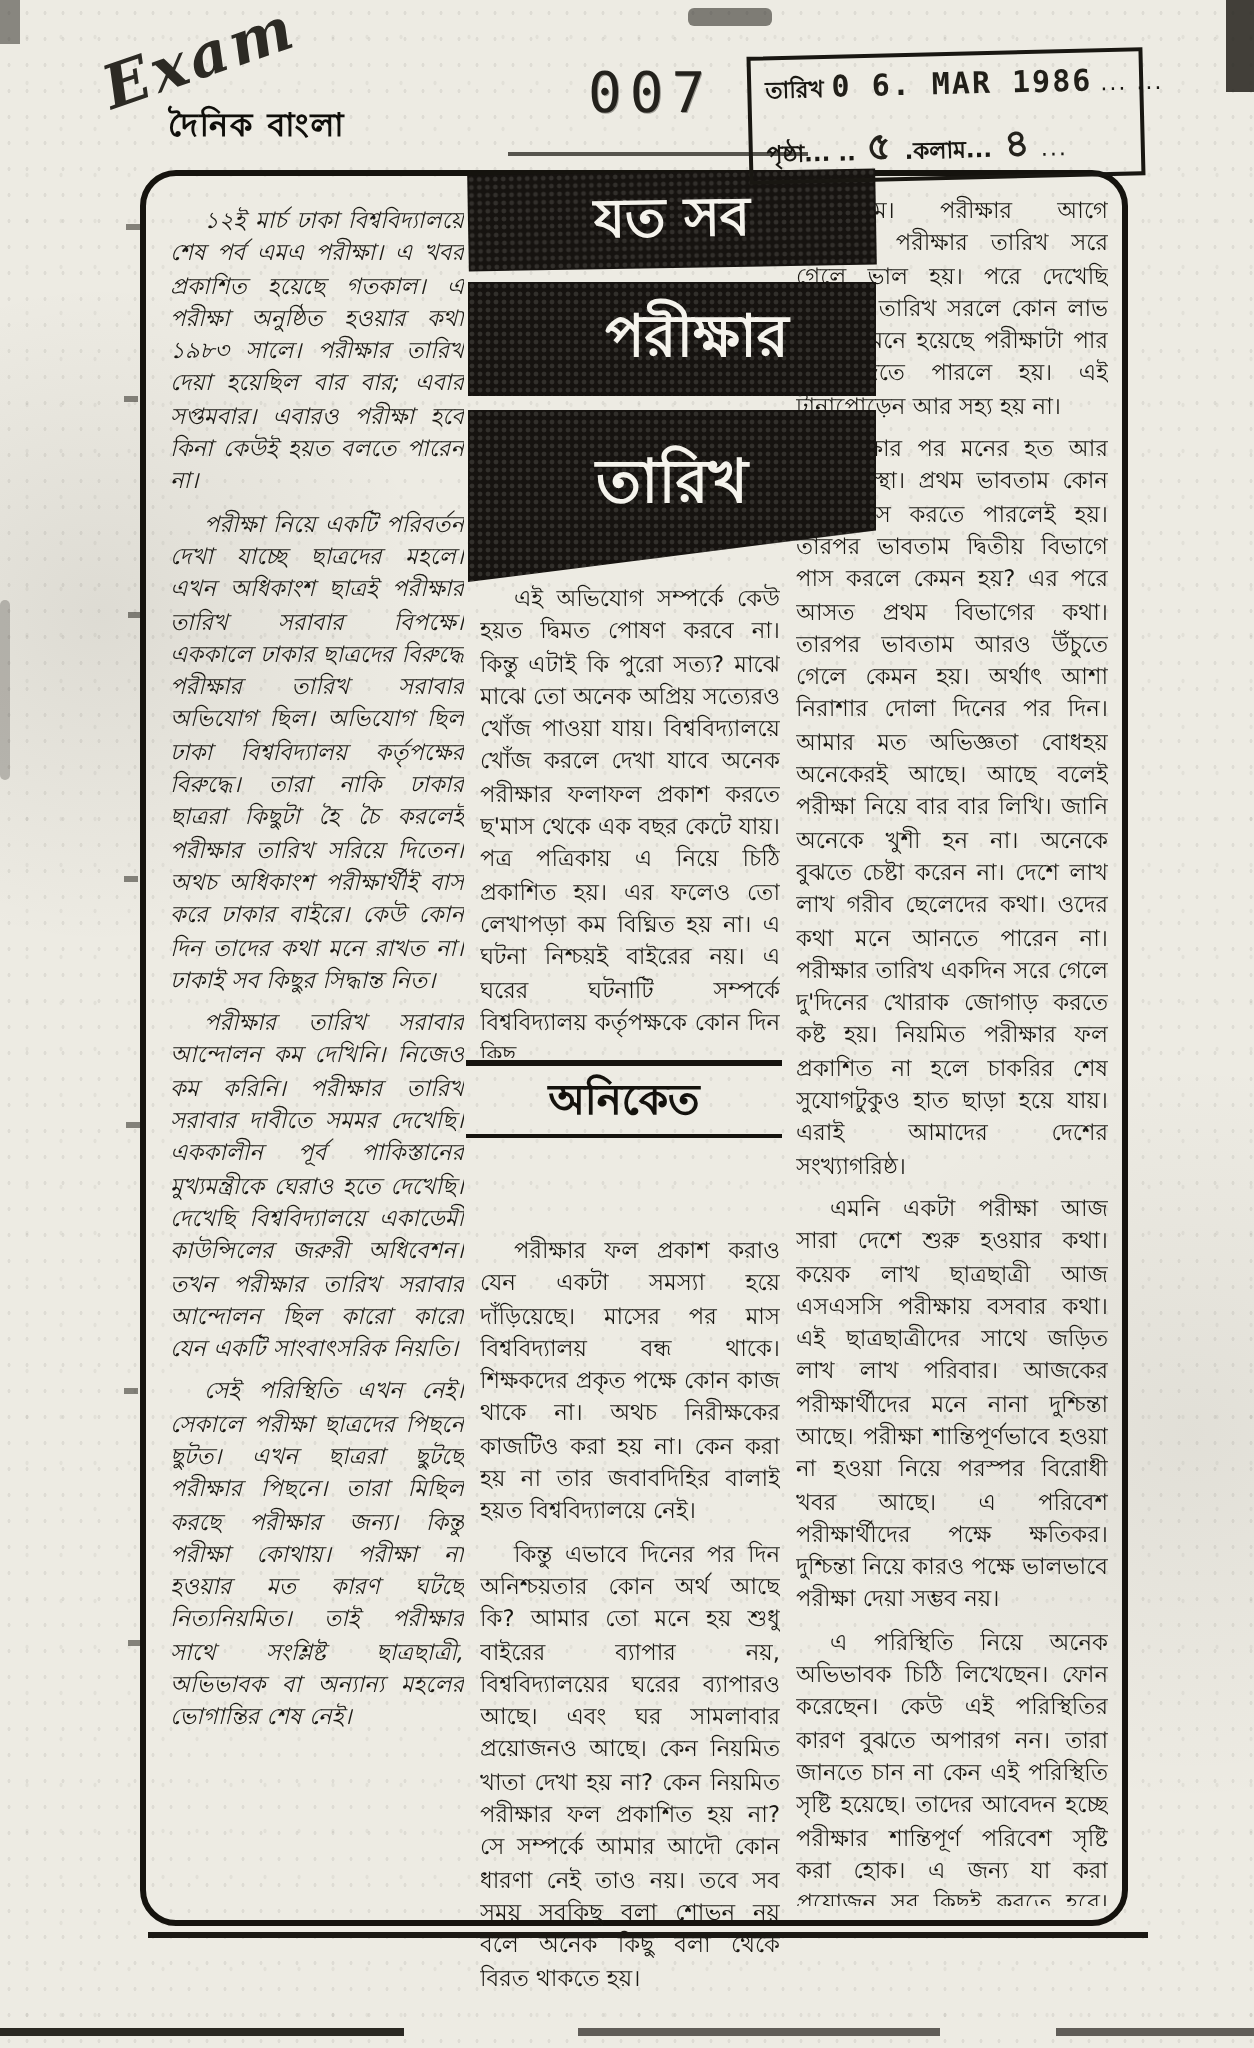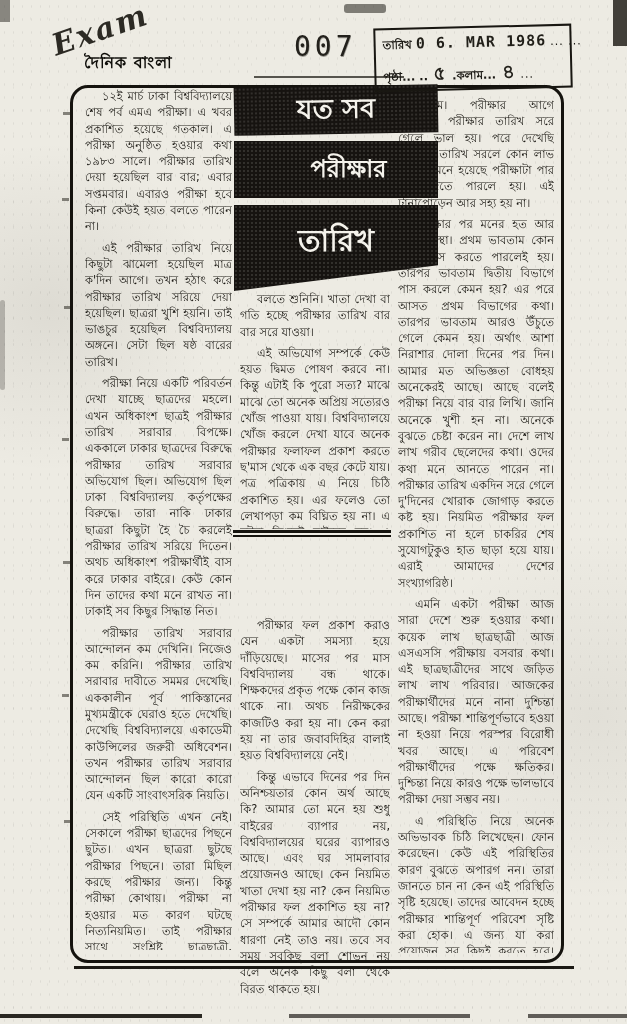--- a/index.html
+++ b/index.html
@@ -58,35 +58,35 @@
     position:absolute;left:70px;top:85px;width:494px;height:878px;
     border:3px solid #15130e;border-radius:18px;
     box-sizing:border-box;
   }
   .col{
     position:absolute;text-align:justify;
     font-size:11.4px;line-height:16.3px;color:#1b1914;
     overflow:hidden;
   }
   .col p{margin:0 0 5px;text-indent:17px;}
-  .col-left{left:85px;top:88px;width:147px;height:862px;}
+  .col-left{left:85px;top:102px;width:147px;height:862px;font-style:italic;}
   .col-mid-top{left:240px;top:291px;width:150px;height:238px;}
   .col-mid-bottom{left:240px;top:577px;width:150px;height:378px;margin-top:40px;}
   .col-right{left:398px;top:97px;width:156px;height:856px;}
   .headline{position:absolute;left:234px;top:86px;width:204px;z-index:2;}
   .hl{
     background-color:var(--headline-bg,#161310);
     background-image:radial-gradient(rgba(240,238,230,0.13) 1px, transparent 1.4px);
     background-size:4px 4px;
     color:var(--headline-text,#f5f3ec);
     font-weight:bold;text-align:center;
     display:flex;align-items:center;justify-content:center;
   }
   .hl-1{height:48px;font-size:27px;transform:rotate(-1deg);margin-bottom:7px;}
-  .hl-2{height:57px;font-size:24px;margin-bottom:7px;padding-left:25px;}
+  .hl-2{height:57px;font-size:29px;margin-bottom:7px;padding-left:25px;}
   .hl-3{height:86px;font-size:30px;align-items:flex-start;padding-top:12px;box-sizing:border-box;
         clip-path:polygon(0 0, 100% 0, 100% 70%, 0 100%);}
   .byline-block{position:absolute;left:233px;top:530px;width:158px;z-index:2;}
   .byline-rule-top{height:3px;background:#15130e;margin-bottom:2px;}
   .byline-text{text-align:center;font-size:21px;font-weight:bold;color:#14120d;line-height:30px;}
   .byline-rule-bottom{height:2px;background:#15130e;margin-top:2px;}
   .rule-under-box{position:absolute;left:74px;top:966px;width:500px;height:3px;background:#1b1914;}
   .artifact{position:absolute;background:#23211b;}
   .a-topline{left:254px;top:76px;width:150px;height:2px;opacity:0.75;}
   .a-corner-tr{left:613px;top:0;width:14px;height:46px;opacity:0.85;}
@@ -139,34 +139,33 @@
   <div class="article-box"></div>
 
   <div class="headline">
     <div class="hl hl-1">যত সব</div>
     <div class="hl hl-2">পরীক্ষার</div>
     <div class="hl hl-3">তারিখ</div>
   </div>
 
   <div class="byline-block">
     <div class="byline-rule-top"></div>
+    <div class="byline-text">অনিকেত</div>
     <div class="byline-rule-bottom"></div>
   </div>
 
   <div class="col col-left">
     <p>১২ই মার্চ ঢাকা বিশ্ববিদ্যালয়ে শেষ পর্ব এমএ পরীক্ষা। এ খবর প্রকাশিত হয়েছে গতকাল। এ পরীক্ষা অনুষ্ঠিত হওয়ার কথা ১৯৮৩ সালে। পরীক্ষার তারিখ দেয়া হয়েছিল বার বার; এবার সপ্তমবার। এবারও পরীক্ষা হবে কিনা কেউই হয়ত বলতে পারেন না।</p>
-    <p>এই পরীক্ষার তারিখ নিয়ে কিছুটা ঝামেলা হয়েছিল মাত্র ক'দিন আগে। তখন হঠাৎ করে পরীক্ষার তারিখ সরিয়ে দেয়া হয়েছিল। ছাত্ররা খুশি হয়নি। তাই ভাঙচুর হয়েছিল বিশ্ববিদ্যালয় অঙ্গনে। সেটা ছিল ষষ্ঠ বারের তারিখ।</p>
     <p>পরীক্ষা নিয়ে একটি পরিবর্তন দেখা যাচ্ছে ছাত্রদের মহলে। এখন অধিকাংশ ছাত্রই পরীক্ষার তারিখ সরাবার বিপক্ষে। এককালে ঢাকার ছাত্রদের বিরুদ্ধে পরীক্ষার তারিখ সরাবার অভিযোগ ছিল। অভিযোগ ছিল ঢাকা বিশ্ববিদ্যালয় কর্তৃপক্ষের বিরুদ্ধে। তারা নাকি ঢাকার ছাত্ররা কিছুটা হৈ চৈ করলেই পরীক্ষার তারিখ সরিয়ে দিতেন। অথচ অধিকাংশ পরীক্ষার্থীই বাস করে ঢাকার বাইরে। কেউ কোন দিন তাদের কথা মনে রাখত না। ঢাকাই সব কিছুর সিদ্ধান্ত নিত।</p>
     <p>পরীক্ষার তারিখ সরাবার আন্দোলন কম দেখিনি। নিজেও কম করিনি। পরীক্ষার তারিখ সরাবার দাবীতে সমমর দেখেছি। এককালীন পূর্ব পাকিস্তানের মুখ্যমন্ত্রীকে ঘেরাও হতে দেখেছি। দেখেছি বিশ্ববিদ্যালয়ে একাডেমী কাউন্সিলের জরুরী অধিবেশন। তখন পরীক্ষার তারিখ সরাবার আন্দোলন ছিল কারো কারো যেন একটি সাংবাৎসরিক নিয়তি।</p>
     <p>সেই পরিস্থিতি এখন নেই। সেকালে পরীক্ষা ছাত্রদের পিছনে ছুটত। এখন ছাত্ররা ছুটছে পরীক্ষার পিছনে। তারা মিছিল করছে পরীক্ষার জন্য। কিন্তু পরীক্ষা কোথায়। পরীক্ষা না হওয়ার মত কারণ ঘটছে নিত্যনিয়মিত। তাই পরীক্ষার সাথে সংশ্লিষ্ট ছাত্রছাত্রী, অভিভাবক বা অন্যান্য মহলের ভোগান্তির শেষ নেই।</p>
 
   </div>
 
   <div class="col col-mid-top">
-    <p>বলতে শুনিনি। খাতা দেখা বা গতি হচ্ছে পরীক্ষার তারিখ বার বার সরে যাওয়া।</p>
     <p>এই অভিযোগ সম্পর্কে কেউ হয়ত দ্বিমত পোষণ করবে না। কিন্তু এটাই কি পুরো সত্য? মাঝে মাঝে তো অনেক অপ্রিয় সত্যেরও খোঁজ পাওয়া যায়। বিশ্ববিদ্যালয়ে খোঁজ করলে দেখা যাবে অনেক পরীক্ষার ফলাফল প্রকাশ করতে ছ'মাস থেকে এক বছর কেটে যায়। পত্র পত্রিকায় এ নিয়ে চিঠি প্রকাশিত হয়। এর ফলেও তো লেখাপড়া কম বিঘ্নিত হয় না। এ ঘটনা নিশ্চয়ই বাইরের নয়। এ ঘরের ঘটনাটি সম্পর্কে বিশ্ববিদ্যালয় কর্তৃপক্ষকে কোন দিন কিছু</p>
   </div>
 
   <div class="col col-mid-bottom">
     <p>পরীক্ষার ফল প্রকাশ করাও যেন একটা সমস্যা হয়ে দাঁড়িয়েছে। মাসের পর মাস বিশ্ববিদ্যালয় বন্ধ থাকে। শিক্ষকদের প্রকৃত পক্ষে কোন কাজ থাকে না। অথচ নিরীক্ষকের কাজটিও করা হয় না। কেন করা হয় না তার জবাবদিহির বালাই হয়ত বিশ্ববিদ্যালয়ে নেই।</p>
     <p>কিন্তু এভাবে দিনের পর দিন অনিশ্চয়তার কোন অর্থ আছে কি? আমার তো মনে হয় শুধু বাইরের ব্যাপার নয়, বিশ্ববিদ্যালয়ের ঘরের ব্যাপারও আছে। এবং ঘর সামলাবার প্রয়োজনও আছে। কেন নিয়মিত খাতা দেখা হয় না? কেন নিয়মিত পরীক্ষার ফল প্রকাশিত হয় না? সে সম্পর্কে আমার আদৌ কোন ধারণা নেই তাও নয়। তবে সব সময় সবকিছু বলা শোভন নয় বলে অনেক কিছু বলা থেকে বিরত থাকতে হয়।</p>
 
   </div>
 
   <div class="col col-right">

